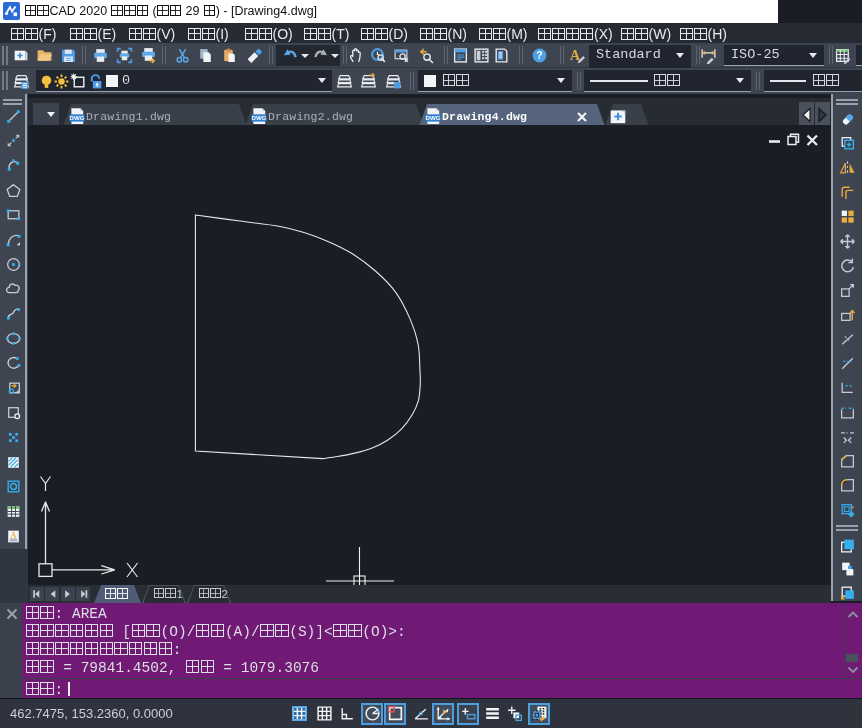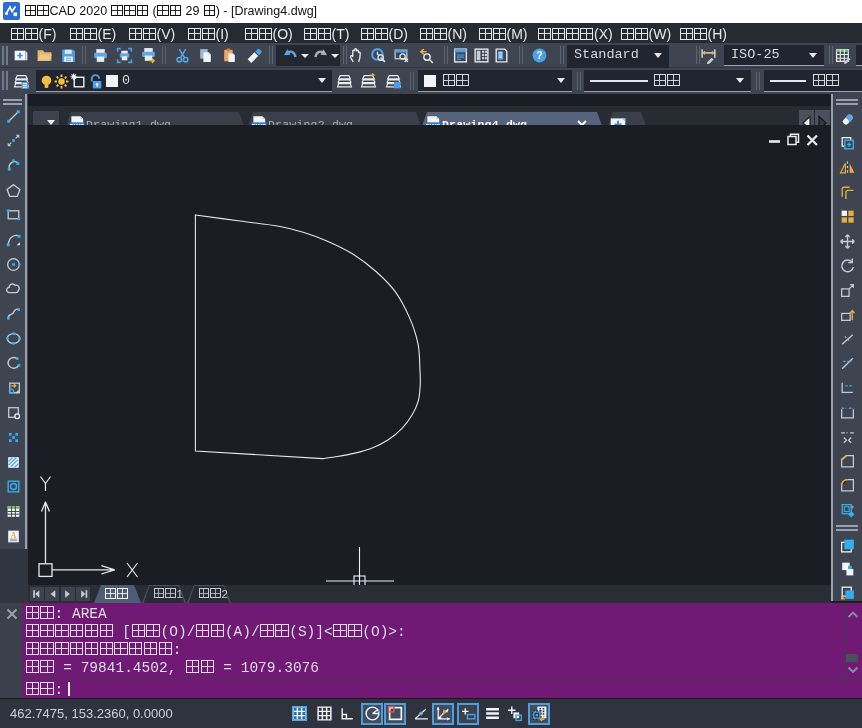--- a/index.html
+++ b/index.html
@@ -9,21 +9,21 @@
  background:linear-gradient(currentColor,currentColor) 50% 50%/100% .07em no-repeat,
  linear-gradient(currentColor,currentColor) 50% 50%/.07em 100% no-repeat}
 .sepv{width:4px;border-left:1px solid #5B636F;border-right:1px solid #5B636F;height:18px;top:3px}
 .grip{width:6px;height:19px;top:3px;border-left:2px solid #707A88;border-right:2px solid #707A88}
 .combo{background:#20252F;border-bottom:1px solid #99A1AE;color:#D6DAE0;
  font-family:"Liberation Mono",monospace;font-size:13.5px;line-height:20px;padding-left:7px}
 .combo .dn{position:absolute;right:7px;top:8px;width:0;height:0;border-left:4.5px solid transparent;border-right:4.5px solid transparent;border-top:5px solid #E8EAEE}
 .tab{position:absolute;top:6px;height:25px;background:#3A4049;color:#A9AFBA;
  font-family:"Liberation Mono",monospace;font-size:11px;clip-path:polygon(9px 0,calc(100% - 9px) 0,100% 100%,0 100%)}
 </style></head><body>
-<div class="abs" style="left:0;top:0;width:862px;height:23px;background:#fff">
+<div class="abs" style="left:0;top:0;width:778px;height:23px;background:#fff">
     <svg class="abs" style="left:3px;top:2px" width="17" height="18" viewBox="0 0 17 18">
       <rect x="0" y="0" width="17" height="18" rx="2" fill="#2B6BD8"></rect>
       <path d="M3.5 11 L7 5 L9 9.5 L12.5 4.5" stroke="#fff" stroke-width="1.7" fill="none"></path>
       <rect x="10.5" y="10.5" width="3.6" height="3.6" fill="#fff"></rect>
       <circle cx="3.5" cy="11.5" r="1.6" fill="#fff"></circle>
     </svg>
     <div class="abs" style="left:24px;top:4px;font-size:12.5px;color:#111"><i class="hh"></i><i class="hh"></i>CAD 2020 <i class="hh"></i><i class="hh"></i><i class="hh"></i> (<i class="hh"></i><i class="hh"></i> 29 <i class="hh"></i>) - [Drawing4.dwg]</div>
   </div>
 <div class="abs" style="left:0;top:23px;width:862px;height:20px;background:#262B33;color:#E6E9ED;font-size:14px">
     <div class="abs" style="left:10px;top:3px"><i class="hh"></i><i class="hh"></i>(F)</div>
@@ -156,21 +156,21 @@
     <div class="abs sepv" style="left:519px"></div>
     <svg class="abs" style="left:530.5px;top:4px" width="17" height="17" viewBox="0 0 16 16">
       <circle cx="8" cy="8" r="6.5" fill="#4AA0E0"></circle>
       <text x="8" y="11.5" font-size="10" font-weight="bold" fill="#fff" text-anchor="middle" font-family="Liberation Sans">?</text>
     </svg>
     <div class="abs sepv" style="left:560px"></div>
     <svg class="abs" style="left:568.5px;top:4px" width="17" height="17" viewBox="0 0 16 16">
       <text x="1" y="12" font-size="13" font-weight="bold" fill="#E8AC3F" font-family="Liberation Serif">A</text>
       <path d="M9 13 l4.5-4.5 1.5 1.5 -4.5 4.5 -2.3.8z" fill="#C7CEDA"></path>
     </svg>
-    <div class="abs combo" style="left:567px;top:2px;width:102px;height:31px">Standard<span class="dn"></span></div>
+    <div class="abs combo" style="left:589px;top:2px;width:102px;height:31px">Standard<span class="dn"></span></div>
     <div class="abs sepv" style="left:696px"></div>
     <svg class="abs" style="left:699.5px;top:4px" width="17" height="17" viewBox="0 0 16 16">
       <path d="M2 2 v8 M14 2 v8 M2 5.5 h12" stroke="#E8EAEE" stroke-width="1.2"></path>
       <path d="M4.5 5.5 l-2.2 0 M2.3 5.5 l2-1.2 v2.4z M11.5 5.5 l2.2 0 M13.7 5.5 l-2-1.2 v2.4z" fill="#E8AC3F" stroke="#E8AC3F" stroke-width="1"></path>
       <path d="M7 14 l4-4 1.8 1.8 -4 4 -2.5.7z" fill="#C7CEDA"></path>
     </svg>
     <div class="abs combo" style="left:724px;top:2px;width:100px;height:21px">ISO-25<span class="dn"></span></div>
     <div class="abs sepv" style="left:829px"></div>
     <svg class="abs" style="left:834.5px;top:4px" width="17" height="17" viewBox="0 0 16 16">
       <rect x="1.5" y="2.5" width="11" height="11" fill="none" stroke="#E8EAEE" stroke-width="1.2"></rect>
@@ -234,21 +234,21 @@
     <div class="abs combo" style="left:584px;top:2px;width:167px;height:22px">
       <span class="dn"></span>
     </div>
     <div class="abs" style="left:590px;top:12px;width:58px;height:1.5px;background:#E4E7EB"></div>
     <div class="abs" style="left:653px;top:5px;color:#D6DAE0;font-size:13.5px"><i class="hh"></i><i class="hh"></i></div>
     <div class="abs sepv" style="left:756px;top:4px"></div>
     <div class="abs combo" style="left:764px;top:2px;width:98px;height:22px"></div>
     <div class="abs" style="left:770px;top:12px;width:36px;height:1.5px;background:#E4E7EB"></div>
     <div class="abs" style="left:812px;top:5px;color:#D6DAE0;font-size:13.5px"><i class="hh"></i><i class="hh"></i></div>
   </div>
-<div class="abs" style="left:28px;top:106px;width:803px;height:35px;background:#272B32">
+<div class="abs" style="left:28px;top:98px;width:803px;height:35px;background:#272B32">
     <div class="abs" style="left:5px;top:5px;width:26px;height:24px;background:#3C434E"></div>
     <div class="abs" style="left:19px;top:14px;width:0;height:0;border-left:4.5px solid transparent;border-right:4.5px solid transparent;border-top:5.5px solid #F0F2F5"></div>
     <div class="tab" style="left:34px;width:186px;background:#3A4049"></div>
     <svg class="abs" style="left:41px;top:9px" width="16" height="18" viewBox="0 0 14 16">
       <path d="M2 1 h8 l2.5 2.5 V15 h-10.5z" fill="#F2F4F6"></path>
       <path d="M10 1 l2.5 2.5 H10z" fill="#C3CBD5"></path>
       <rect x="0.5" y="6.5" width="13" height="6.5" fill="#2E7FD6"></rect>
       <text x="7" y="11.8" font-size="5.5" font-weight="bold" fill="#fff" text-anchor="middle" font-family="Liberation Sans">DWG</text>
     </svg>
     <div class="abs" style="left:58px;top:11.5px;color:#A9AFBA;font-weight:normal;font-family:'Liberation Mono',monospace;font-size:11.5px;letter-spacing:.2px">Drawing1.dwg</div>

